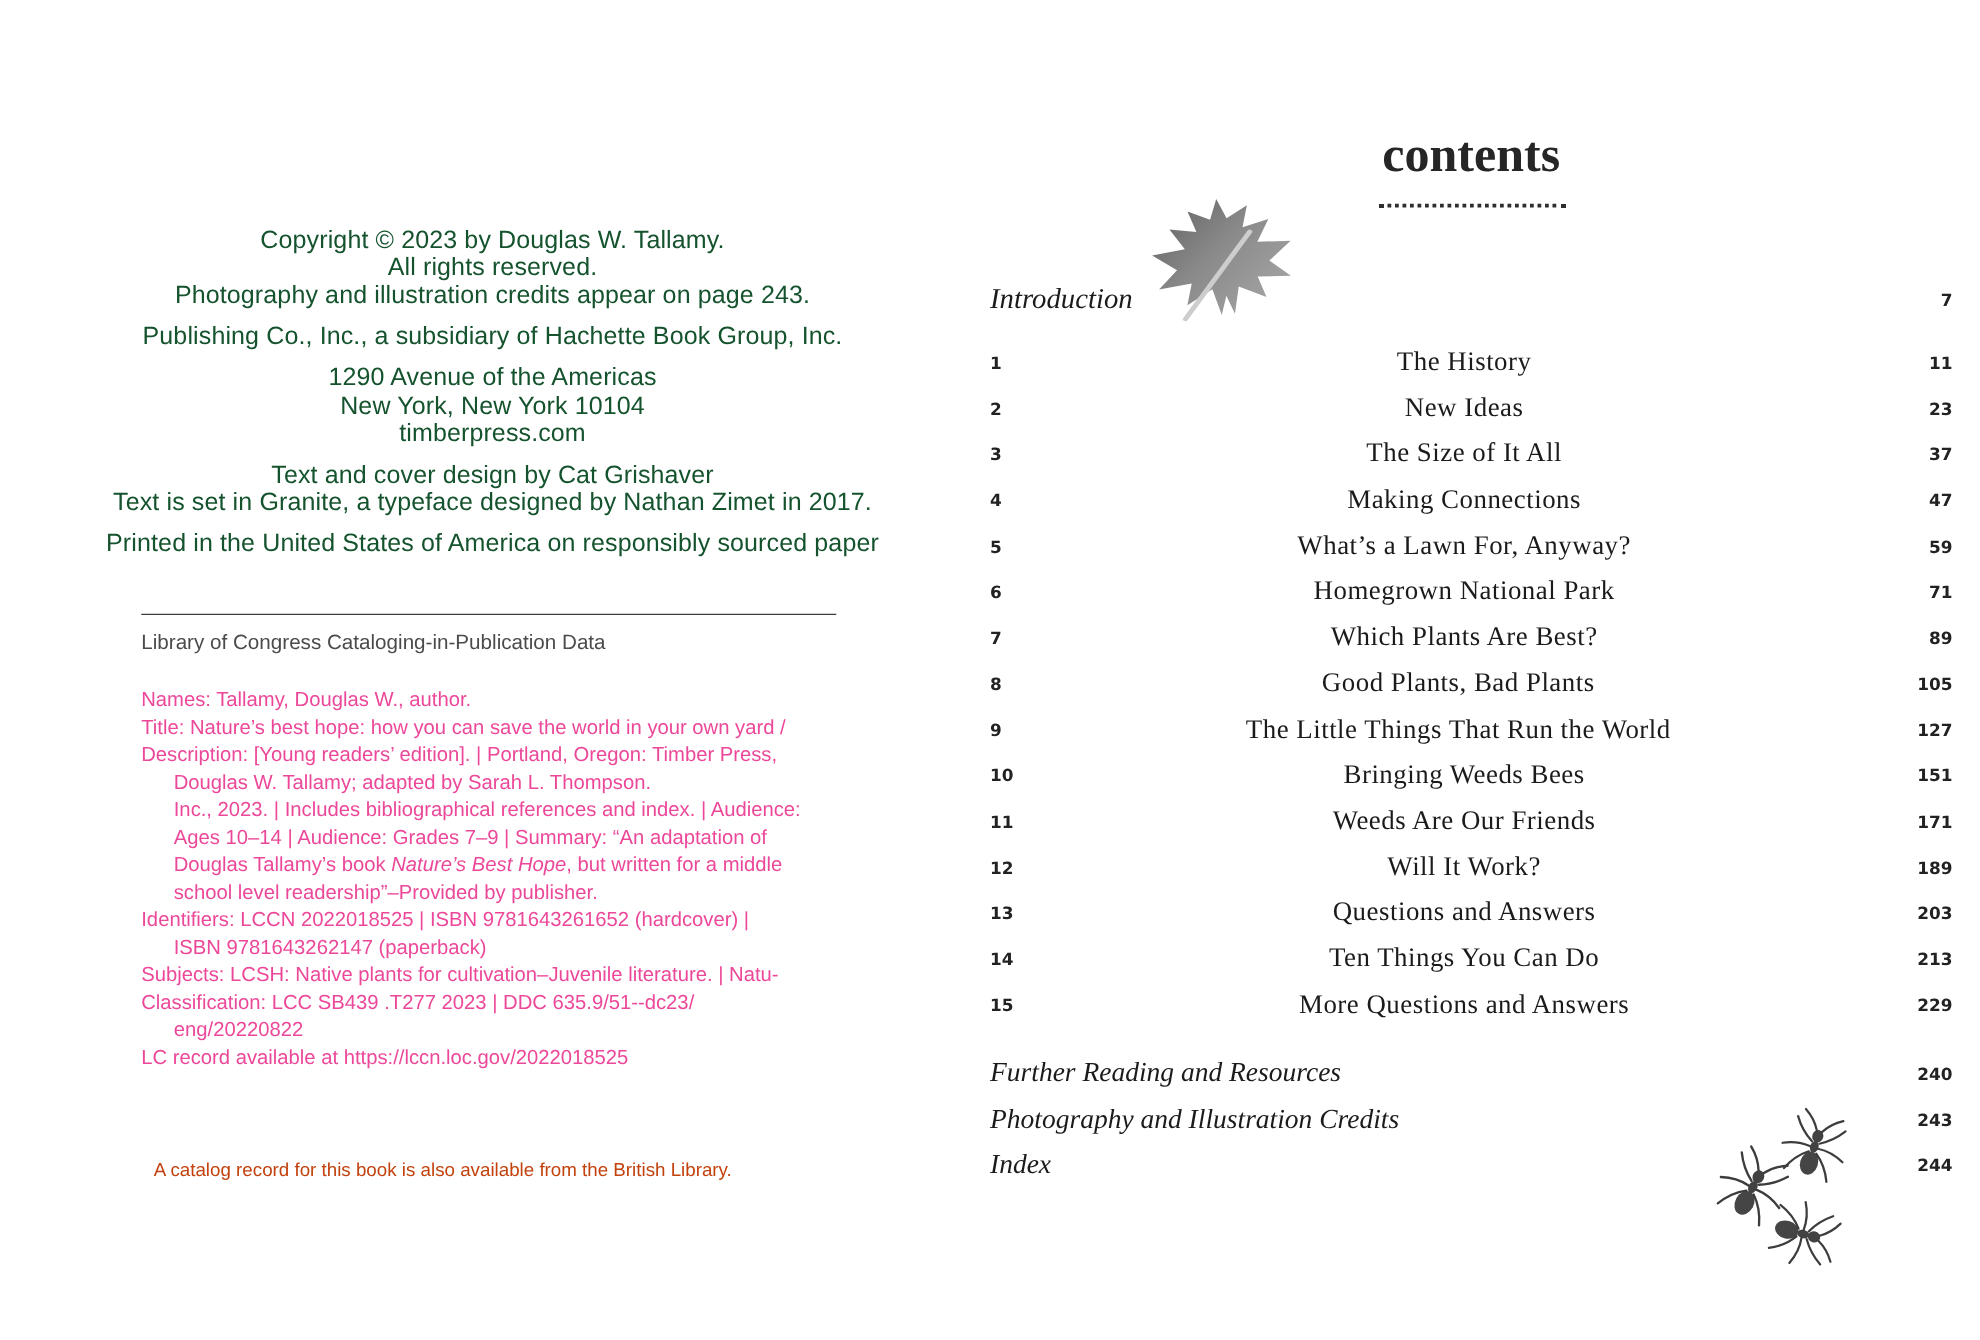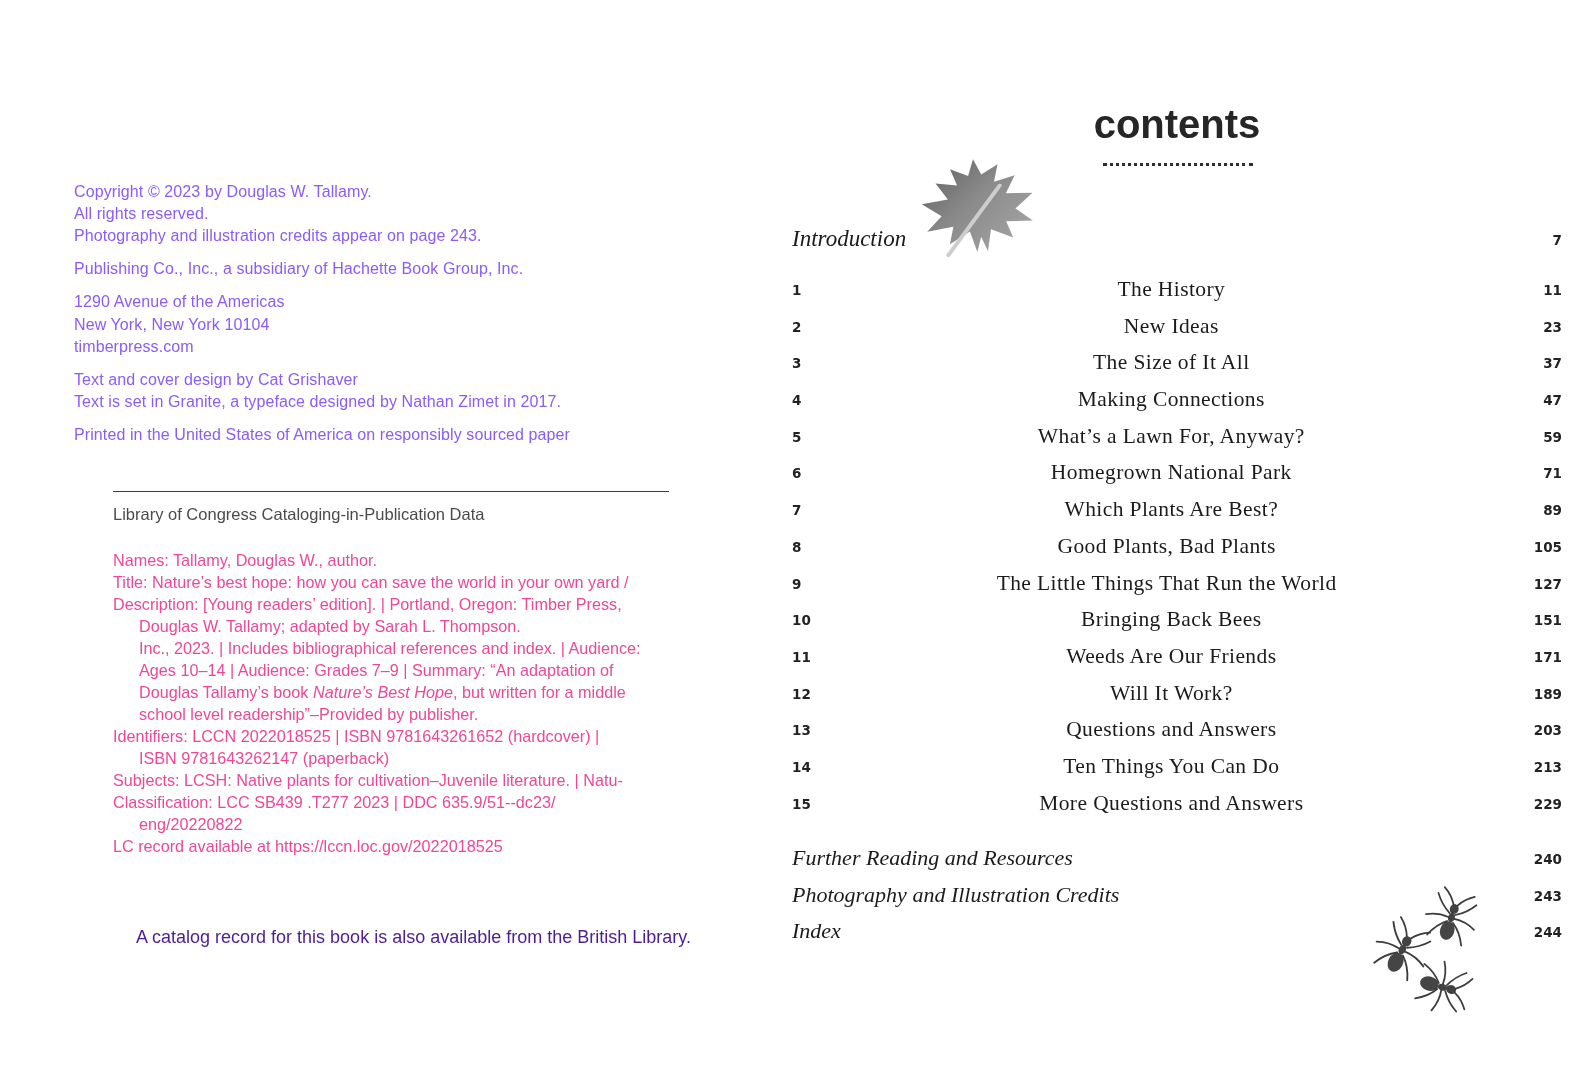--- a/index.html
+++ b/index.html
@@ -6,49 +6,49 @@
   body{
     width:1584px;height:1072px;position:relative;background:#ffffff;
     font-family:"Liberation Sans",sans-serif;overflow:hidden;
   }
   
   .page{position:absolute;top:0;height:1072px;width:792px;}
   #copyright-page{left:0;}
   #contents-page{left:792px;}
 
   .center-block{
-    position:absolute;top:170px;left:74px;width:640px;text-align:left;
-    color:#8b5cf6;font-size:16px;line-height:22.4px;letter-spacing:.1px;
+    position:absolute;top:170px;left:74px;width:640px;text-align:center;
+    color:#14532d;font-size:20px;line-height:22.4px;letter-spacing:.1px;
   }
   .center-block p{margin:0 0 10.5px 0;}
   .center-block div{white-space:nowrap;}
 
   .rule{position:absolute;top:491px;left:113px;width:556px;border-top:1.5px solid #3c3c3c;}
 
   .loc-heading{
     position:absolute;top:503px;left:113px;color:#4b4b4b;
     font-size:16.5px;line-height:22px;white-space:nowrap;
   }
   .catalog{
     position:absolute;top:549px;left:113px;width:640px;color:#ec4899;
     font-size:16.2px;line-height:22px;
   }
   .cat-line{white-space:nowrap;}
   .cat-line.indent{padding-left:26px;}
   .catalog i{font-style:italic;}
 
   .british{
-    position:absolute;top:926px;left:123px;color:#4c1d95;
-    font-size:18px;line-height:22px;white-space:nowrap;margin-left:13px;
+    position:absolute;top:926px;left:123px;color:#c2410c;
+    font-size:15px;line-height:22px;white-space:nowrap;
   }
 
   
   .toc-title{
     position:absolute;top:102px;left:0;width:770px;text-align:center;
-    font-family:Liberation Sans, sans-serif;font-weight:bold;font-size:40px;
+    font-family:Liberation Serif, serif;font-weight:bold;font-size:40px;
     color:#262626;letter-spacing:0px;line-height:44px;
   }
   .toc-divider{
     position:absolute;top:163px;left:311px;width:150px;height:0;
     border-bottom:3.4px dotted #2e2e2e;
   }
   .toc-intro,.toc-row,.toc-back-row{
     display:flex;justify-content:space-between;align-items:baseline;
     color:#1b1b1b;font-family:"Liberation Serif",serif;
   }
@@ -194,21 +194,21 @@
         <span class="toc-chapter-title">Good Plants, Bad Plants</span>
         <span class="toc-page">105</span>
       </div>
     <div class="toc-row">
         <span class="toc-num">9</span>
         <span class="toc-chapter-title">The Little Things That Run the World</span>
         <span class="toc-page">127</span>
       </div>
     <div class="toc-row">
         <span class="toc-num">10</span>
-        <span class="toc-chapter-title">Bringing Back Bees</span>
+        <span class="toc-chapter-title">Bringing Weeds Bees</span>
         <span class="toc-page">151</span>
       </div>
     <div class="toc-row">
         <span class="toc-num">11</span>
         <span class="toc-chapter-title">Weeds Are Our Friends</span>
         <span class="toc-page">171</span>
       </div>
     <div class="toc-row">
         <span class="toc-num">12</span>
         <span class="toc-chapter-title">Will It Work?</span>

